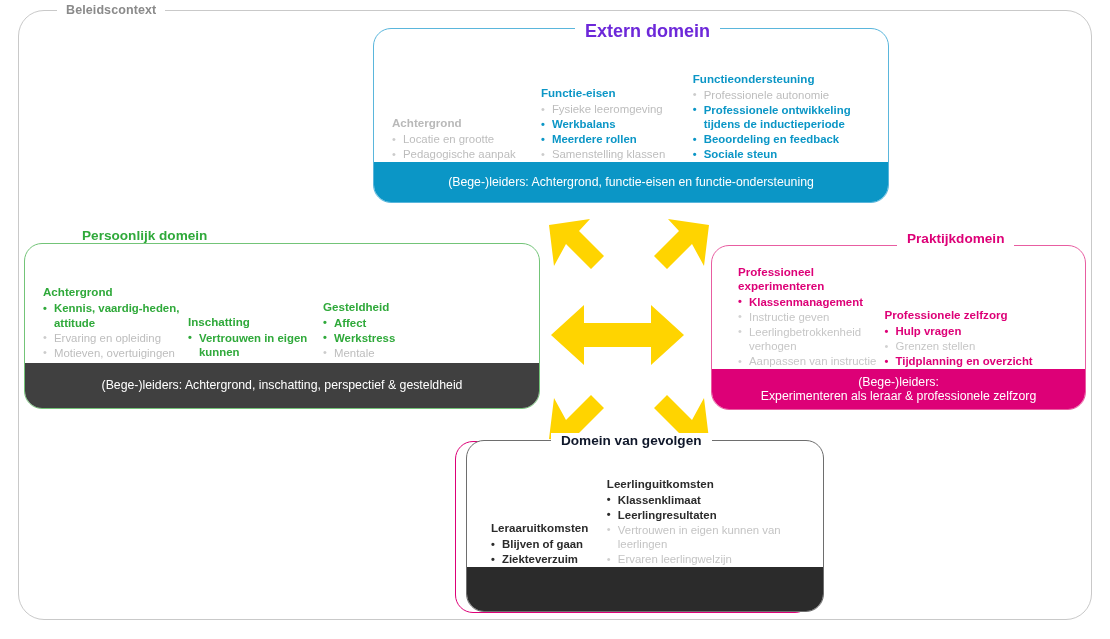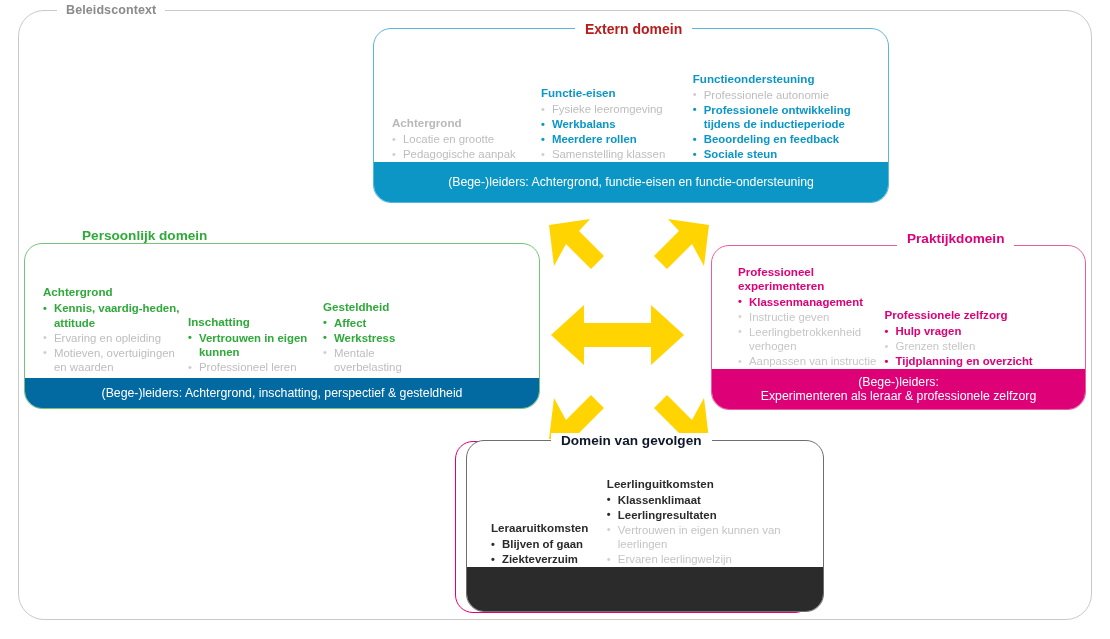--- a/index.html
+++ b/index.html
@@ -126,22 +126,22 @@
   #extern li.off{ color:#bdbdbd; }
   #extern li.off::before{ color:#cccccc; }
 
   
   #persoonlijk{
     left:24px; top:243px;
     width:516px; height:166px;
     border:1.4px solid #73c478;
   }
   #persoonlijk .footer{
-    height:30px;
-    background:#0369a1;
+    height:45px;
+    background:#404040;
   }
   #persoonlijk .body{ bottom:33px; padding:18px 10px 0 18px; }
   #persoonlijk .col.c1{ width:145px; }
   #persoonlijk .col.c2{ width:135px; }
   #persoonlijk .col.c3{ width:118px; }
   #persoonlijk .col.c4{ width:110px; }
   #persoonlijk h4.on{ color:#2fa93a; }
   #persoonlijk h4.off{ color:#b9b9b9; }
   #persoonlijk li.on{ color:#2fa93a; }
   #persoonlijk li.on::before{ color:#2fa93a; }
@@ -204,21 +204,21 @@
   #arrow-se{ left:649px; top:383px; }
 </style>
 </head>
 <body>
 
 <div id="stage">
 
   <div class="outer-frame"></div>
   <div class="outer-title">Beleidscontext</div>
 
-  <div class="card-title" id="extern-title-el" style="left:575px;top:21px;color:#b91c1c;font-size:14px;">Extern domein</div>
+  <div class="card-title" id="extern-title-el" style="left:575px;top:21px;color:#6d28d9;font-size:18px;">Extern domein</div>
   <div class="card" id="extern">
     <div class="body">
       <div class="col c1">
         <h4 class="off">Achtergrond</h4>
         <ul class="items">
           <li class="off">Locatie en grootte</li>
           <li class="off">Pedagogische aanpak</li>
         </ul>
       </div>
       <div class="col c2">

